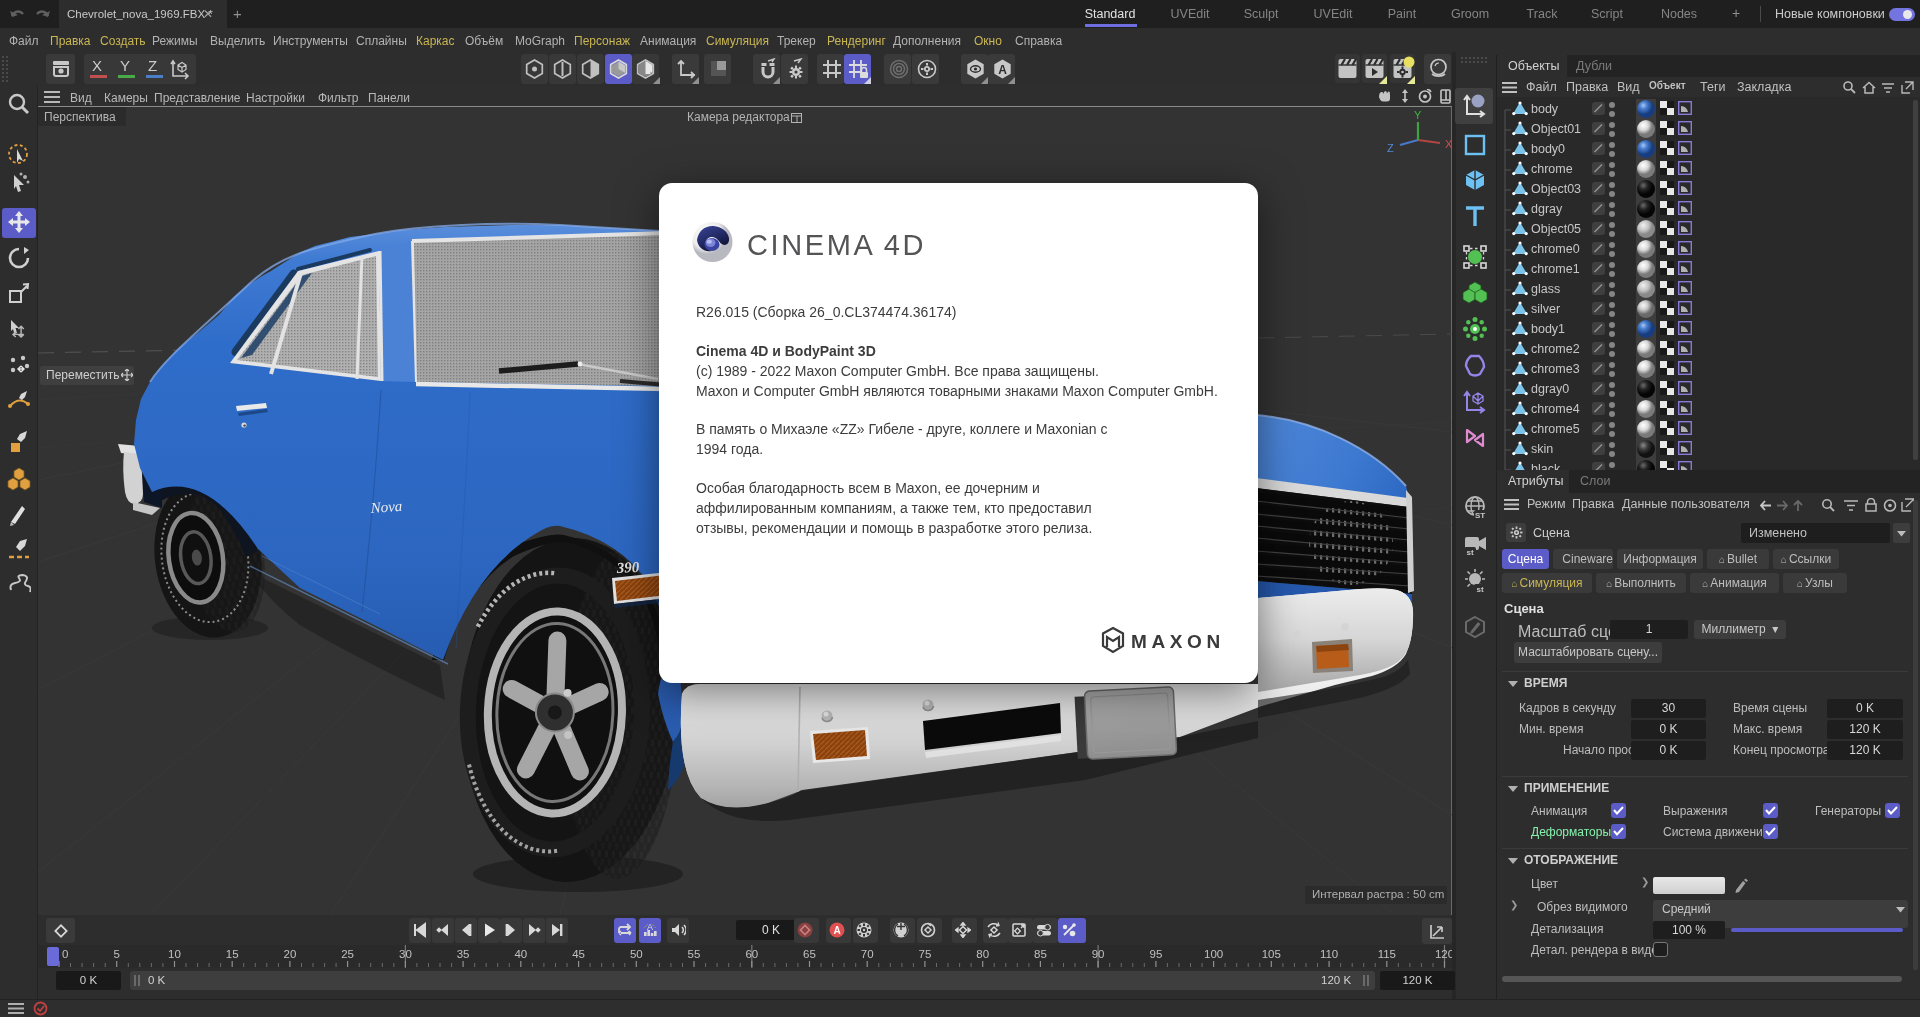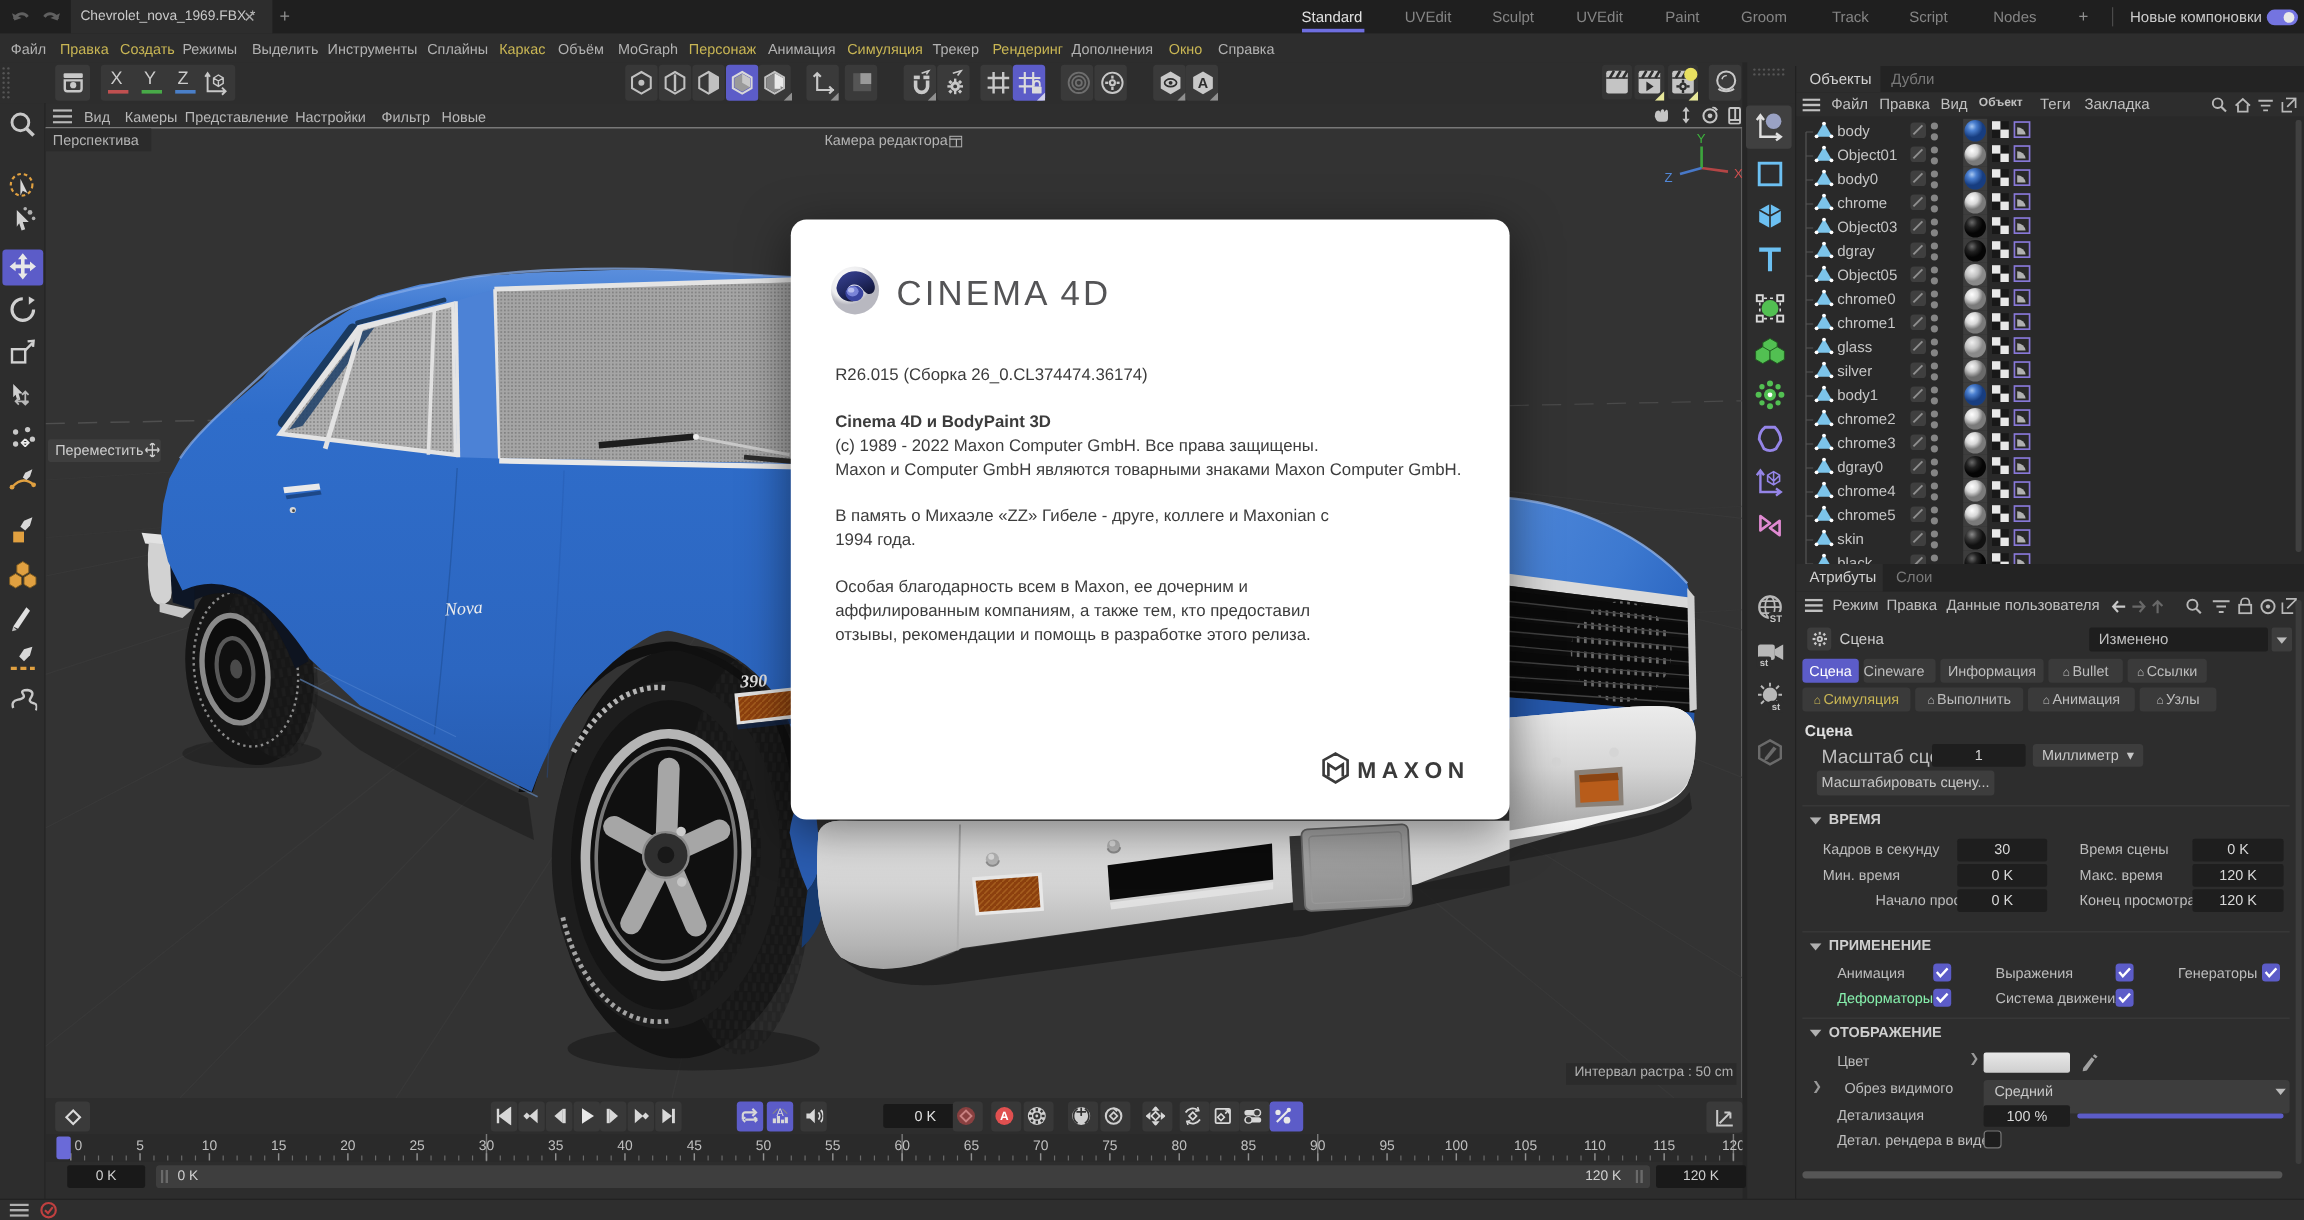--- a/index.html
+++ b/index.html
@@ -336,21 +336,21 @@
       <rect y="0" width="16" height="2"></rect>
       <rect y="5" width="16" height="2"></rect>
       <rect y="10" width="16" height="2"></rect>
     </g>
   </svg>
 <span class="txt" style="left:70px;top:91px;font-size:12px;color:#b8b8b8;font-weight:400;">Вид</span>
 <span class="txt" style="left:104px;top:91px;font-size:12px;color:#b8b8b8;font-weight:400;">Камеры</span>
 <span class="txt" style="left:154px;top:91px;font-size:12px;color:#b8b8b8;font-weight:400;">Представление</span>
 <span class="txt" style="left:246px;top:91px;font-size:12px;color:#b8b8b8;font-weight:400;">Настройки</span>
 <span class="txt" style="left:318px;top:91px;font-size:12px;color:#b8b8b8;font-weight:400;">Фильтр</span>
-<span class="txt" style="left:368px;top:91px;font-size:12px;color:#b8b8b8;font-weight:400;">Новые</span>
+<span class="txt" style="left:368px;top:91px;font-size:12px;color:#b8b8b8;font-weight:400;">Панели</span>
 <svg class="abs" style="left:1377px;top:89px" width="74" height="15" viewBox="0 0 74 15">
     <g fill="#c4c4c4">
       <path d="M2 8 q0-5 3-5 q1.5 0 1.5 2 q0.5-3 2-3 q1.5 0 1.5 2.5 q1-2.5 2-2 q1 0 1 3 l0 4 q0 3-3 3 l-4 0 q-2 0-3-2 Z"></path>
     </g>
     <g fill="#c4c4c4">
       <path d="M25 4 l3-4 l3 4 Z M25 10 l3 4 l3-4 Z"></path>
       <rect x="27.2" y="3" width="1.6" height="9"></rect>
     </g>
     <g fill="none" stroke="#c4c4c4" stroke-width="1.7">
       <circle cx="48" cy="7.5" r="5.5"></circle>
@@ -1280,21 +1280,21 @@
     <circle cx="6.5" cy="6.5" r="1" fill="#3d3d3d"></circle>
   </svg>
 <span class="txt" style="left:1533px;top:526px;font-size:12.5px;color:#cccccc;font-weight:400;">Сцена</span>
 <div class="abs" style="left:1741px;top:523px;width:149px;height:20px;background:#1e1e1e;border-radius:2px;"></div>
 <span class="txt" style="left:1749px;top:526px;font-size:12.5px;color:#c0c0c0;font-weight:400;">Изменено</span>
 <div class="abs" style="left:1893px;top:523px;width:17px;height:20px;background:#3d3d3d;border-radius:2px;"></div>
 <svg class="abs" style="left:1897px;top:531px" width="9" height="6">
     <path d="M0 0 L4.5 5.5 L9 0" fill="#bbb"></path>
   </svg>
 <div class="abs" style="left:1502px;top:549px;width:47px;height:20px;background:#5c5cc8;border-radius:3px;text-align:center;line-height:20px;font-size:12px;color:#ffffff;">Сцена</div>
-<div class="abs" style="left:1553px;top:549px;width:60px;height:20px;background:#3a3a3a;border-radius:3px;text-align:left;line-height:20px;font-size:12px;color:#bdbdbd;">Cineware</div>
+<div class="abs" style="left:1553px;top:549px;width:60px;height:20px;background:#3a3a3a;border-radius:3px;text-align:right;line-height:20px;font-size:12px;color:#bdbdbd;">Cineware</div>
 <div class="abs" style="left:1617px;top:549px;width:86px;height:20px;background:#3a3a3a;border-radius:3px;text-align:center;line-height:20px;font-size:12px;color:#bdbdbd;">Информация</div>
 <div class="abs" style="left:1707px;top:549px;width:62px;height:20px;background:#3a3a3a;border-radius:3px;text-align:center;line-height:20px;font-size:12px;color:#bdbdbd;"><span style="font-size:10px;">⌂ </span>Bullet</div>
 <div class="abs" style="left:1773px;top:549px;width:66px;height:20px;background:#3a3a3a;border-radius:3px;text-align:center;line-height:20px;font-size:12px;color:#bdbdbd;"><span style="font-size:10px;">⌂ </span>Ссылки</div>
 <div class="abs" style="left:1502px;top:573px;width:90px;height:20px;background:#3a3a3a;border-radius:3px;text-align:center;line-height:20px;font-size:12px;color:#c9b654;"><span style="font-size:10px;">⌂ </span>Симуляция</div>
 <div class="abs" style="left:1596px;top:573px;width:90px;height:20px;background:#3a3a3a;border-radius:3px;text-align:center;line-height:20px;font-size:12px;color:#bdbdbd;"><span style="font-size:10px;">⌂ </span>Выполнить</div>
 <div class="abs" style="left:1690px;top:573px;width:89px;height:20px;background:#3a3a3a;border-radius:3px;text-align:center;line-height:20px;font-size:12px;color:#bdbdbd;"><span style="font-size:10px;">⌂ </span>Анимация</div>
 <div class="abs" style="left:1783px;top:573px;width:64px;height:20px;background:#3a3a3a;border-radius:3px;text-align:center;line-height:20px;font-size:12px;color:#bdbdbd;"><span style="font-size:10px;">⌂ </span>Узлы</div>
 <span class="txt" style="left:1504px;top:601px;font-size:13px;color:#e0e0e0;font-weight:700;">Сцена</span>
 <span class="txt" style="left:1518px;top:623px;font-size:16px;color:#bdbdbd;font-weight:400;">Масштаб сцены</span>
 <div class="abs" style="left:1610px;top:620px;width:78px;height:19px;background:#1e1e1e;border-radius:2px;text-align:center;line-height:19px;font-size:12px;color:#d8d8d8;">1</div>

